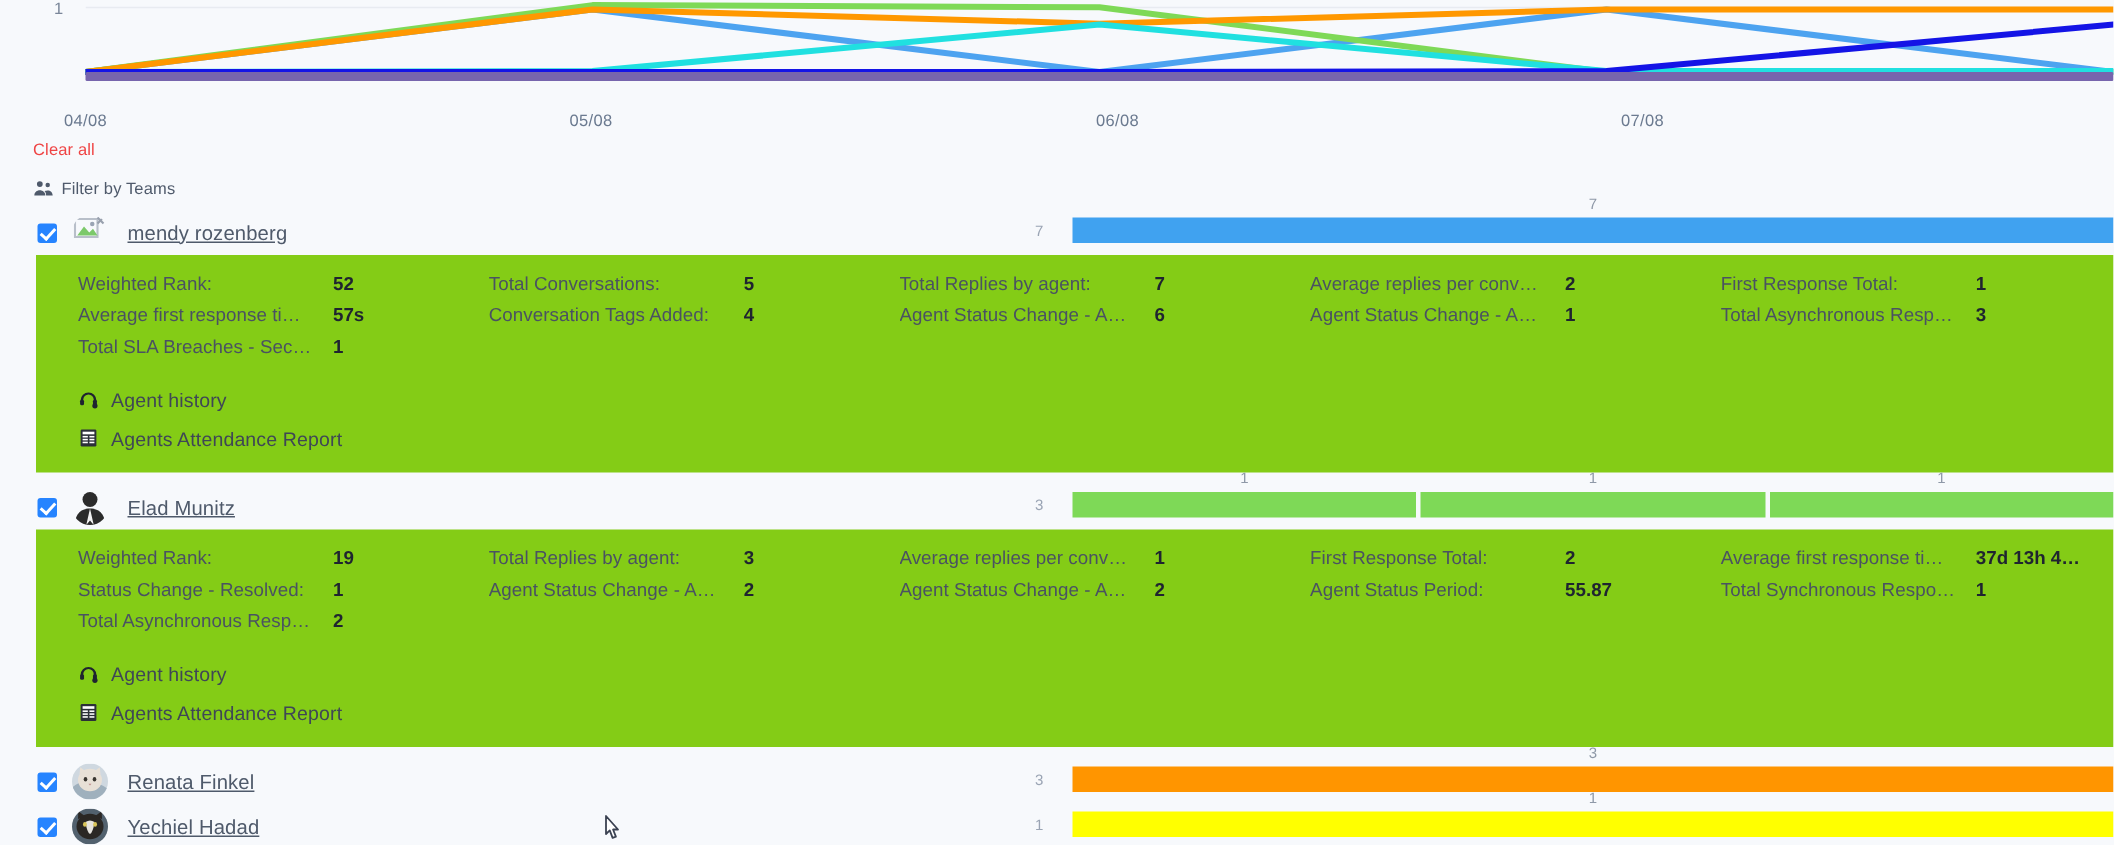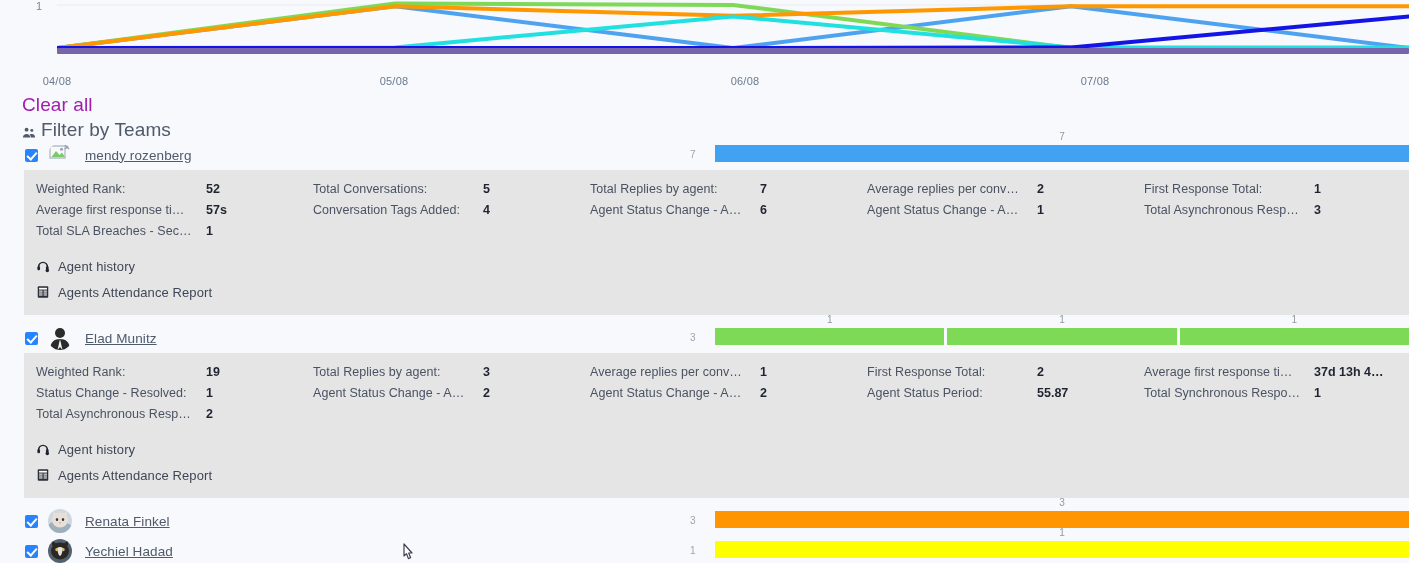--- a/index.html
+++ b/index.html
@@ -26,25 +26,25 @@
   }
   .chart-xaxis { position: absolute; left: 0; top: 60px; width: 1409px; height: 20px; margin-top: 15px; }
   .chart-xtick {
     position: absolute; top: 0; font-size: 11px; color: #6b7a90;
     transform: translateX(-50%); letter-spacing: .2px;
   }
 
   
   .clear-all {
     position: absolute; left: 22px; top: 94px;
-    font-size: 19px; color: #a21caf; cursor: pointer; letter-spacing: .1px;
+    font-size: 11px; color: #ef4444; cursor: pointer; letter-spacing: .1px;
   }
   .filter-teams {
     position: absolute; left: 22px; top: 119px;
-    font-size: 19px; color: #4f5a6b; display: flex; align-items: center; gap: 5px;
+    font-size: 11px; color: #4f5a6b; display: flex; align-items: center; gap: 5px;
     cursor: pointer; letter-spacing: .1px;
   }
   .teams-icon { width: 14px; height: 14px; display: inline-block; }
 
   
   .agent-row {
     position: absolute; left: 0; width: 1409px; height: 30px;
     display: flex; align-items: center;
   }
   .cb {
@@ -75,22 +75,22 @@
     display: flex; gap: 3px;
   }
   .bar-seg { height: 17px; position: relative; }
   .bar-seg-label {
     position: absolute; left: 50%; transform: translateX(-50%); top: -14px;
     font-size: 10px; color: #8f99a8;
   }
 
   
   .detail {
-    position: absolute; left: 24px; width: 1385px; background: #e5e5e5;
-    padding: 12px 0 10px 0;
+    position: absolute; left: 24px; width: 1385px; background: #84cc16;
+    padding: 12px 0 10px 16px;
   }
   .metrics { display: flex; width: 100%; }
   .mcol { flex: 1 1 0; padding-left: 12px; min-width: 0; }
   .mrow { display: flex; align-items: baseline; height: 21px; }
   .mlabel {
     font-size: 12.5px; color: #4a5262; white-space: nowrap; overflow: hidden;
     text-overflow: ellipsis; flex: 0 0 170px; letter-spacing: .05px;
   }
   .mval {
     font-size: 12.5px; color: #1f2430; font-weight: bold; white-space: nowrap;

